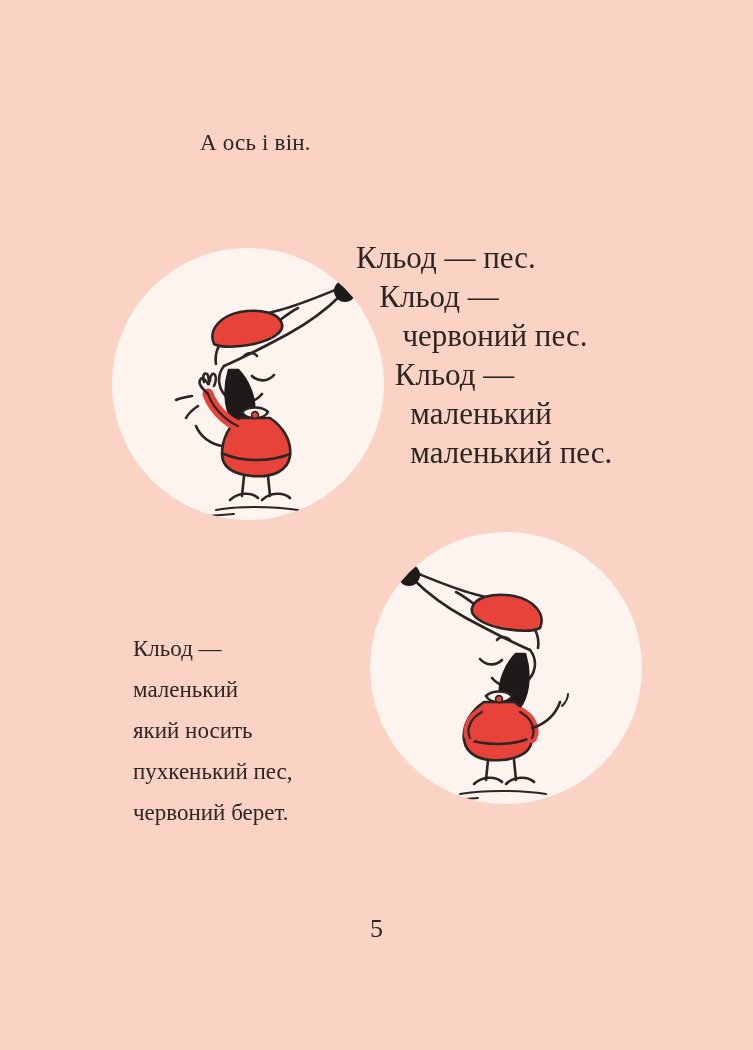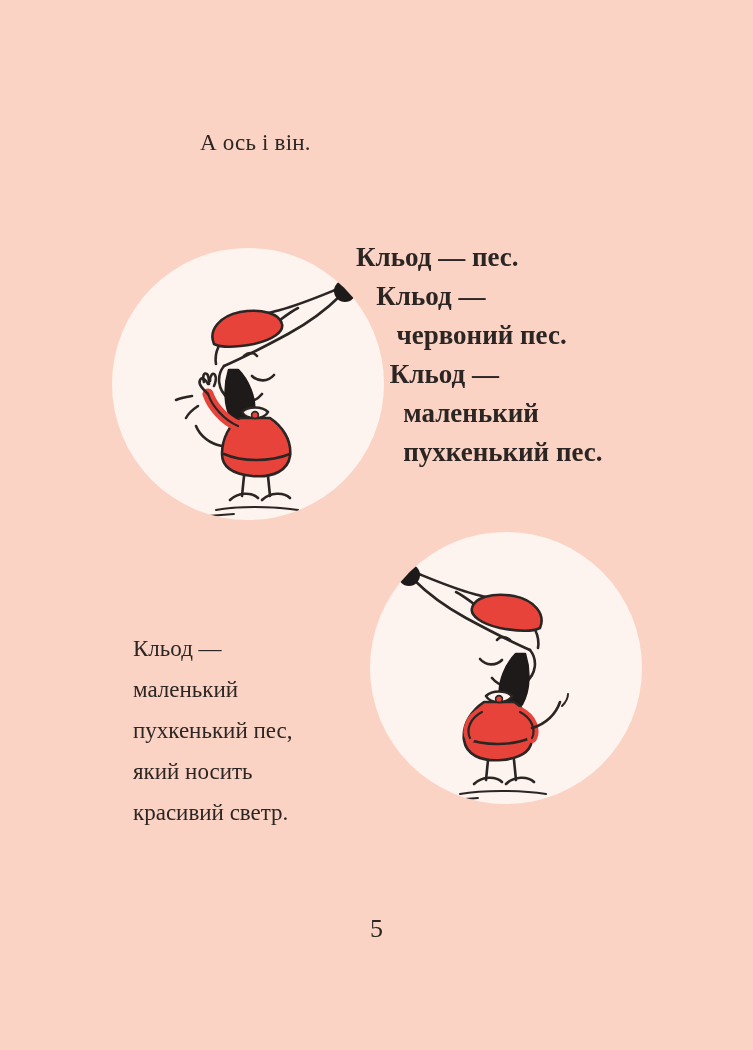--- a/index.html
+++ b/index.html
@@ -34,23 +34,22 @@
     top: 124px;
     left: 200px;
     font-size: 23px;
   }
 
   #claude-desc-block {
     position: absolute;
     top: 238px;
     left: 356px;
     width: 330px;
-    font-size: 27px;
+    font-size: 31px;
     line-height: 39px;
-    font-weight: bold;
   }
   #claude-desc-block .l {
     display: block;
     white-space: pre;
   }
 
   #claude-desc-block-2 {
     position: absolute;
     top: 628px;
     left: 133px;
@@ -152,21 +151,21 @@
       </g>
     </svg>
   </div>
 
   <div id="claude-desc-block">
     <span class="l">Кльод — пес.</span>
     <span class="l">   Кльод —</span>
     <span class="l">      червоний пес.</span>
     <span class="l">     Кльод —</span>
     <span class="l">       маленький</span>
-    <span class="l">       пухкенький пес.</span>
+    <span class="l">       маленький пес.</span>
   </div>
 
   <div class="circle" id="illustration-bottom">
     <svg viewBox="0 0 272 272" xmlns="http://www.w3.org/2000/svg">
       <g fill="none" stroke="#2b2523" stroke-width="2.6" stroke-linecap="round" stroke-linejoin="round">
 
         <path d="M154 86 C 141 70, 120 66, 104 62 C 82 56, 59 46, 44 40"></path>
         <path d="M160 118 C 146 112, 122 100, 96 86 C 74 74, 54 58, 43 47"></path>
         <circle cx="39" cy="43" r="11" fill="#1d1a19" stroke="none"></circle>
 
@@ -203,20 +202,20 @@
 
         <path d="M90 262 C 112 258, 150 258, 176 262" stroke-width="2"></path>
         <path d="M82 268 L 108 266" stroke-width="1.8"></path>
       </g>
     </svg>
   </div>
 
   <div id="claude-desc-block-2">
     <span class="l">Кльод —</span>
     <span class="l">маленький</span>
+    <span class="l">який носить</span>
     <span class="l">пухкенький пес,</span>
-    <span class="l">який носить</span>
-    <span class="l">красивий светр.</span>
+    <span class="l">червоний берет.</span>
   </div>
 
   <div id="page-number">5</div>
 
 </div>
 
 </body></html>

